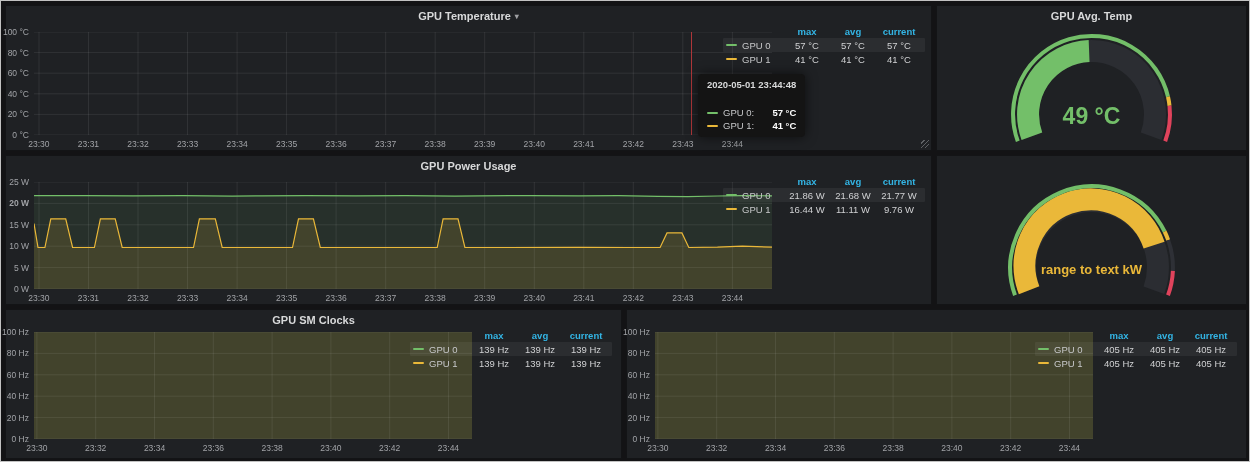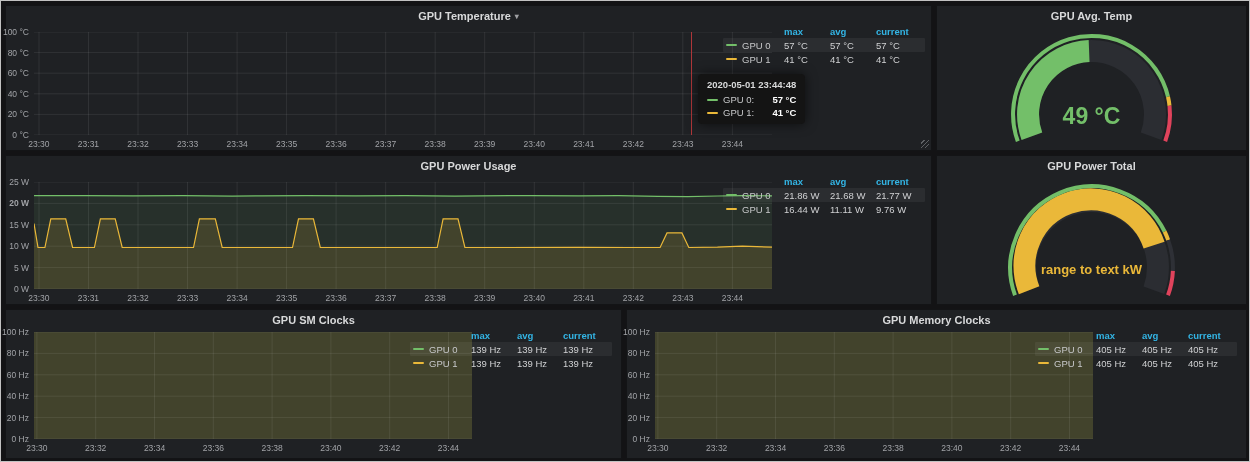--- a/index.html
+++ b/index.html
@@ -30,27 +30,27 @@
   .tick{position:absolute;font-size:8.5px;color:#a1a3a7;white-space:nowrap;}
   .y-tick{right:3px;transform:translateY(-50%);}
   .x-tick{top:1px;transform:translateX(-50%);}
   
   .legend{position:absolute;top:18px;font-size:9.5px;}
   #p-temp .legend,#p-power .legend{right:6px;}
   #p-sm .legend,#p-mem .legend{right:9px;}
   .lrow{display:flex;align-items:center;height:14px;padding:0 3px;}
   .legend .lrow:nth-child(2){background:rgba(255,255,255,0.055);border-radius:1px;}
   .lname{width:58px;display:flex;align-items:center;color:#c7c8ca;}
-  .lval{width:46px;text-align:left;color:#d0d1d3;}
+  .lval{width:46px;text-align:center;color:#d0d1d3;}
   .lhdr{color:#33b5e5;font-weight:bold;}
   .dash{display:inline-block;width:11px;height:2px;margin-right:5px;border-radius:1px;flex:none;}
   
   .crosshair{position:absolute;top:0;bottom:0;width:1px;background:#ae3639;}
   .tooltip{position:absolute;left:692px;top:68px;background:#141414;border-radius:4px;padding:5px 9px;font-size:9.5px;color:#c7c8ca;box-shadow:0 0 12px rgba(0,0,0,0.6);z-index:5;white-space:nowrap;}
-  .tt-time{font-weight:bold;color:#d8d9da;margin-bottom:3px;}
+  .tt-time{font-weight:bold;color:#d8d9da;margin-bottom:16px;}
   .tt-row{display:flex;align-items:center;height:13px;}
   .tt-label{}
   .tt-val{font-weight:bold;color:#ffffff;margin-left:auto;}
   
   .gauge-area{position:absolute;left:0;right:0;top:22px;bottom:2px;}
   .gauge-area svg{display:block;width:100%;height:100%;}
   
   .resize-h{position:absolute;right:2px;bottom:2px;width:8px;height:8px;
     background:repeating-linear-gradient(135deg,transparent 0 2px,#6f7175 2px 3px);opacity:.8;}
 </style>
@@ -253,23 +253,20 @@
             <span>GPU 1</span>
           </span>
           <span class="lval">16.44 W</span>
           <span class="lval">11.11 W</span>
           <span class="lval">9.76 W</span>
         </div>
       </div>
   </div>
 
   <div class="panel" id="p-gauge-power">
-    <div class="panel-title">
-      <span>GPU Power Total</span>
-    </div>
     <div class="gauge-area">
         <svg viewBox="0 0 309 124">
           <path d="M 92.1 112.2 A 66.4575260804769 66.4575260804769 0 1 1 216.9 112.2" stroke="#2b2d32" stroke-width="22" fill="none"></path>
           <path d="M 92.1 112.2 A 66.4575260804769 66.4575260804769 0 1 1 217.1 67.2" stroke="#eab839" stroke-width="22" fill="none"></path>
           <path d="M 78.0 117.3 A 81.4575260804769 81.4575260804769 0 0 1 227.6 53.5" stroke="#73bf69" stroke-width="4" fill="none"></path>
           <path d="M 227.6 53.5 A 81.4575260804769 81.4575260804769 0 0 1 231.2 62.1" stroke="#eab839" stroke-width="4" fill="none"></path>
           <path d="M 231.2 62.1 A 81.4575260804769 81.4575260804769 0 0 1 235.9 92.9" stroke="#2e3036" stroke-width="4" fill="none"></path>
           <path d="M 235.9 92.9 A 81.4575260804769 81.4575260804769 0 0 1 231.0 117.3" stroke="#e0435c" stroke-width="4" fill="none"></path>
           <text x="154.5" y="91.4575260804769" text-anchor="middle" dominant-baseline="central" fill="#eab839" font-size="13" font-weight="bold" font-family="Liberation Sans, sans-serif">range to text kW</text>
         </svg>
@@ -342,23 +339,20 @@
             <span>GPU 1</span>
           </span>
           <span class="lval">139 Hz</span>
           <span class="lval">139 Hz</span>
           <span class="lval">139 Hz</span>
         </div>
       </div>
   </div>
 
   <div class="panel" id="p-mem">
-    <div class="panel-title">
-      <span>GPU Memory Clocks</span>
-    </div>
     <div class="y-axis">
         <span class="tick y-tick" style="top: 0%;">100 Hz</span>
         <span class="tick y-tick" style="top: 20%;">80 Hz</span>
         <span class="tick y-tick" style="top: 40%;">60 Hz</span>
         <span class="tick y-tick" style="top: 60%;">40 Hz</span>
         <span class="tick y-tick" style="top: 80%;">20 Hz</span>
         <span class="tick y-tick" style="top: 100%;">0 Hz</span>
       </div>
     <div class="plot"><svg width="438" height="107">
           <polygon points="0.0,107 0.0,-326.3 438.0,-326.3 438.0,107" fill="#73bf69" fill-opacity="0.1"></polygon>

